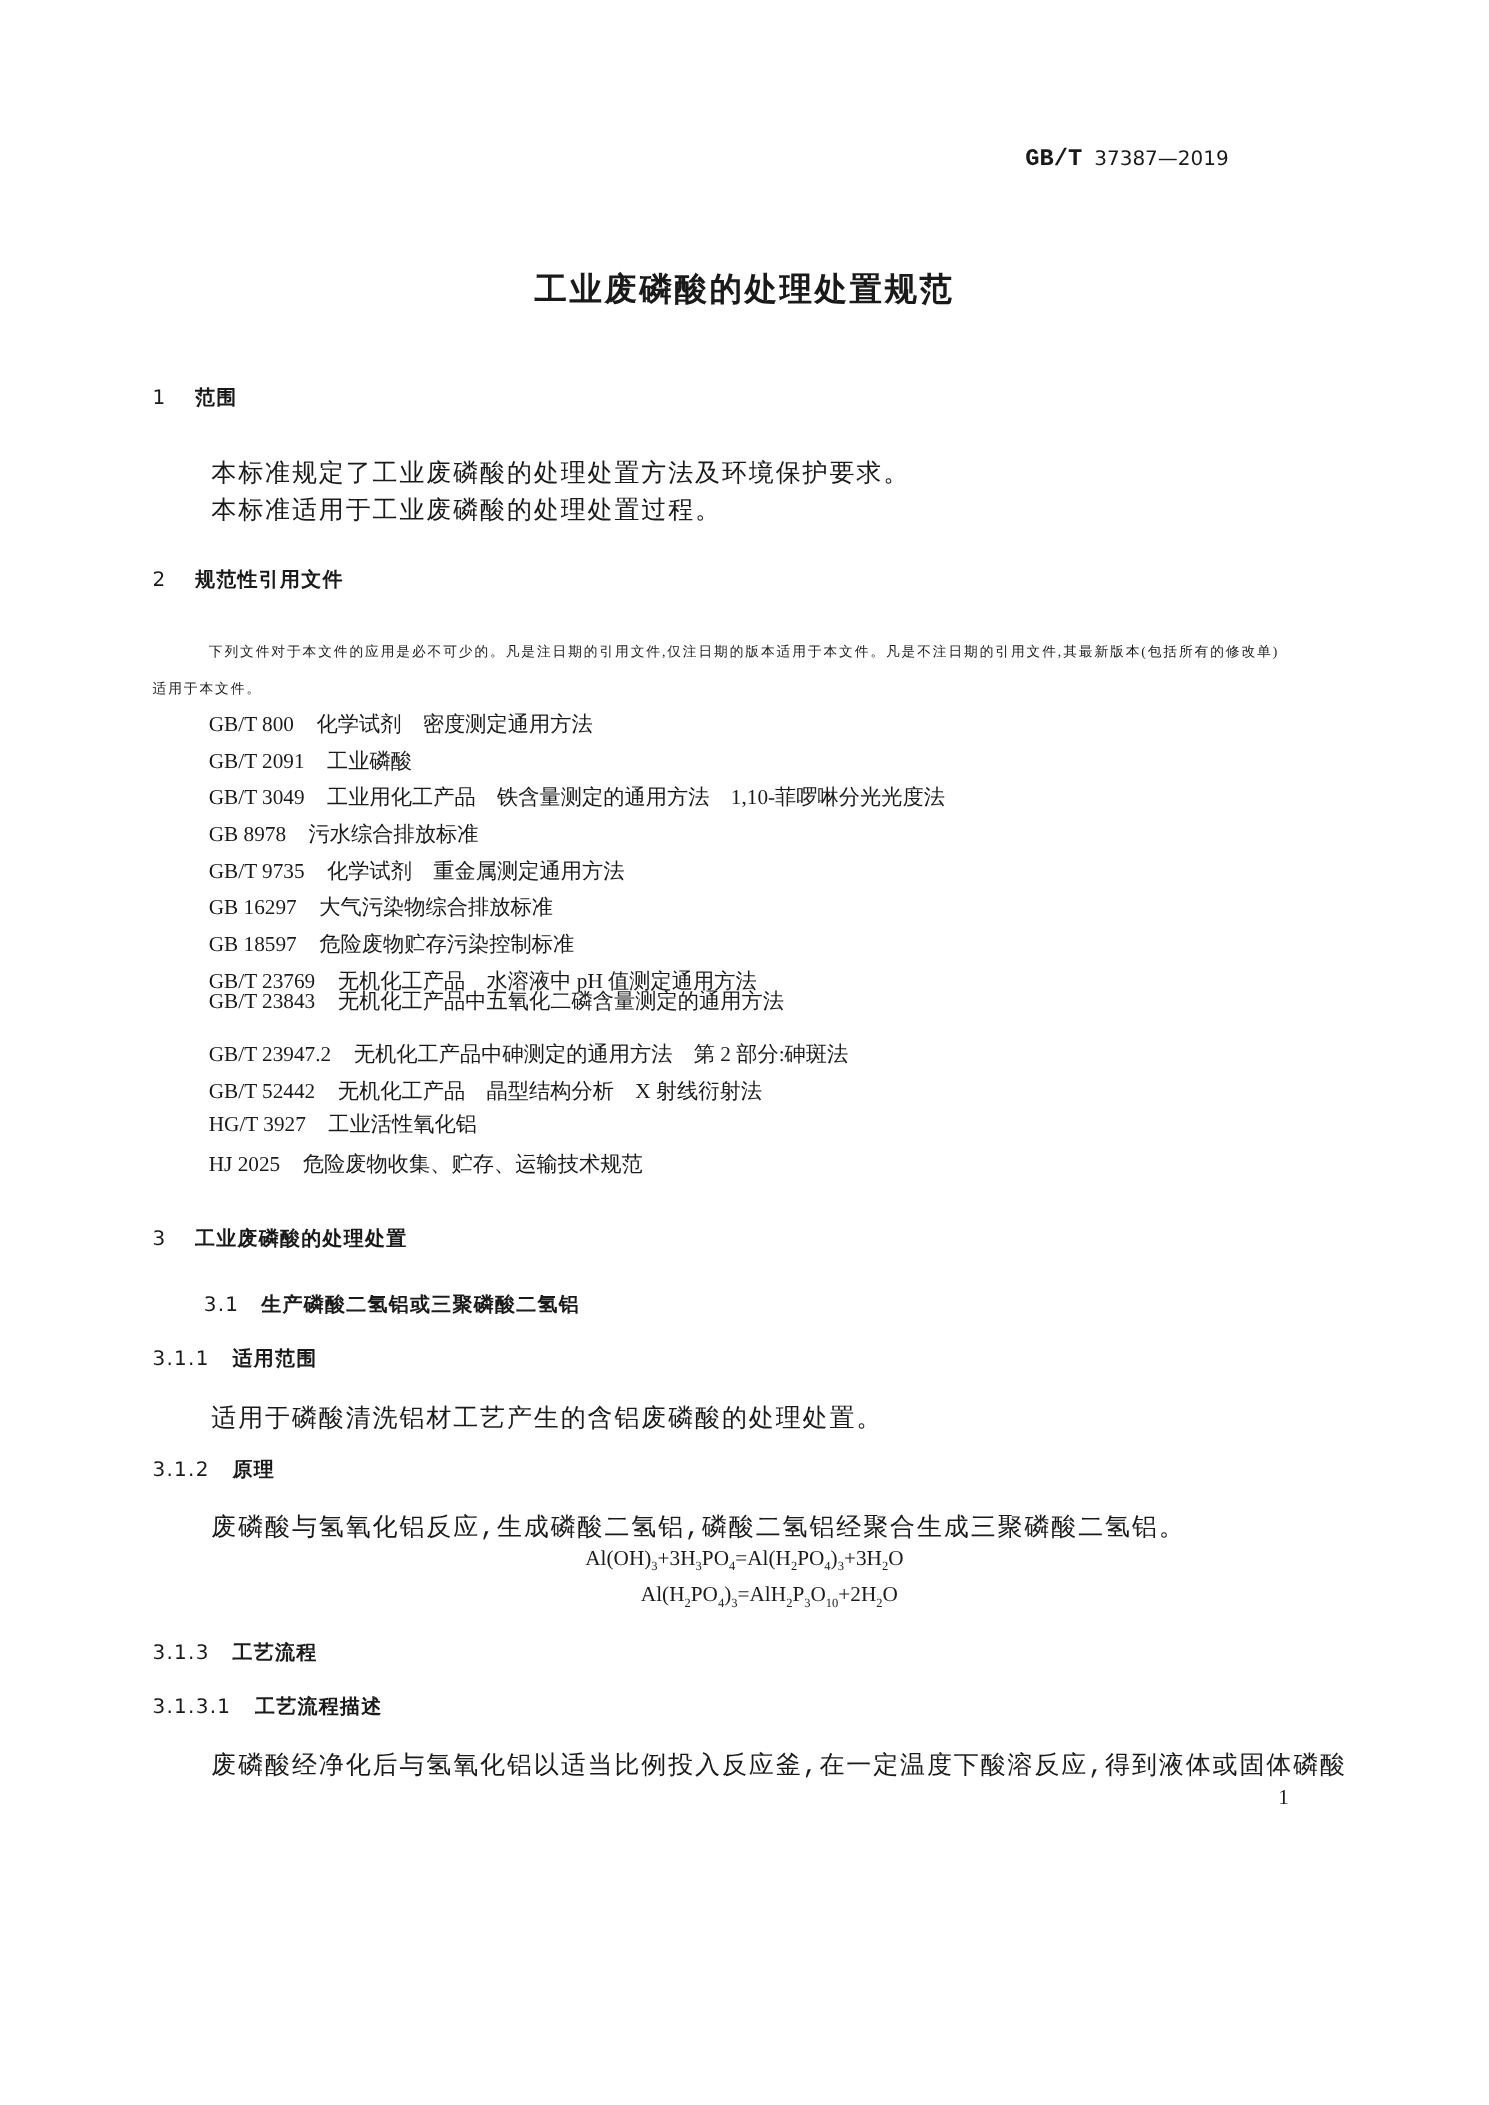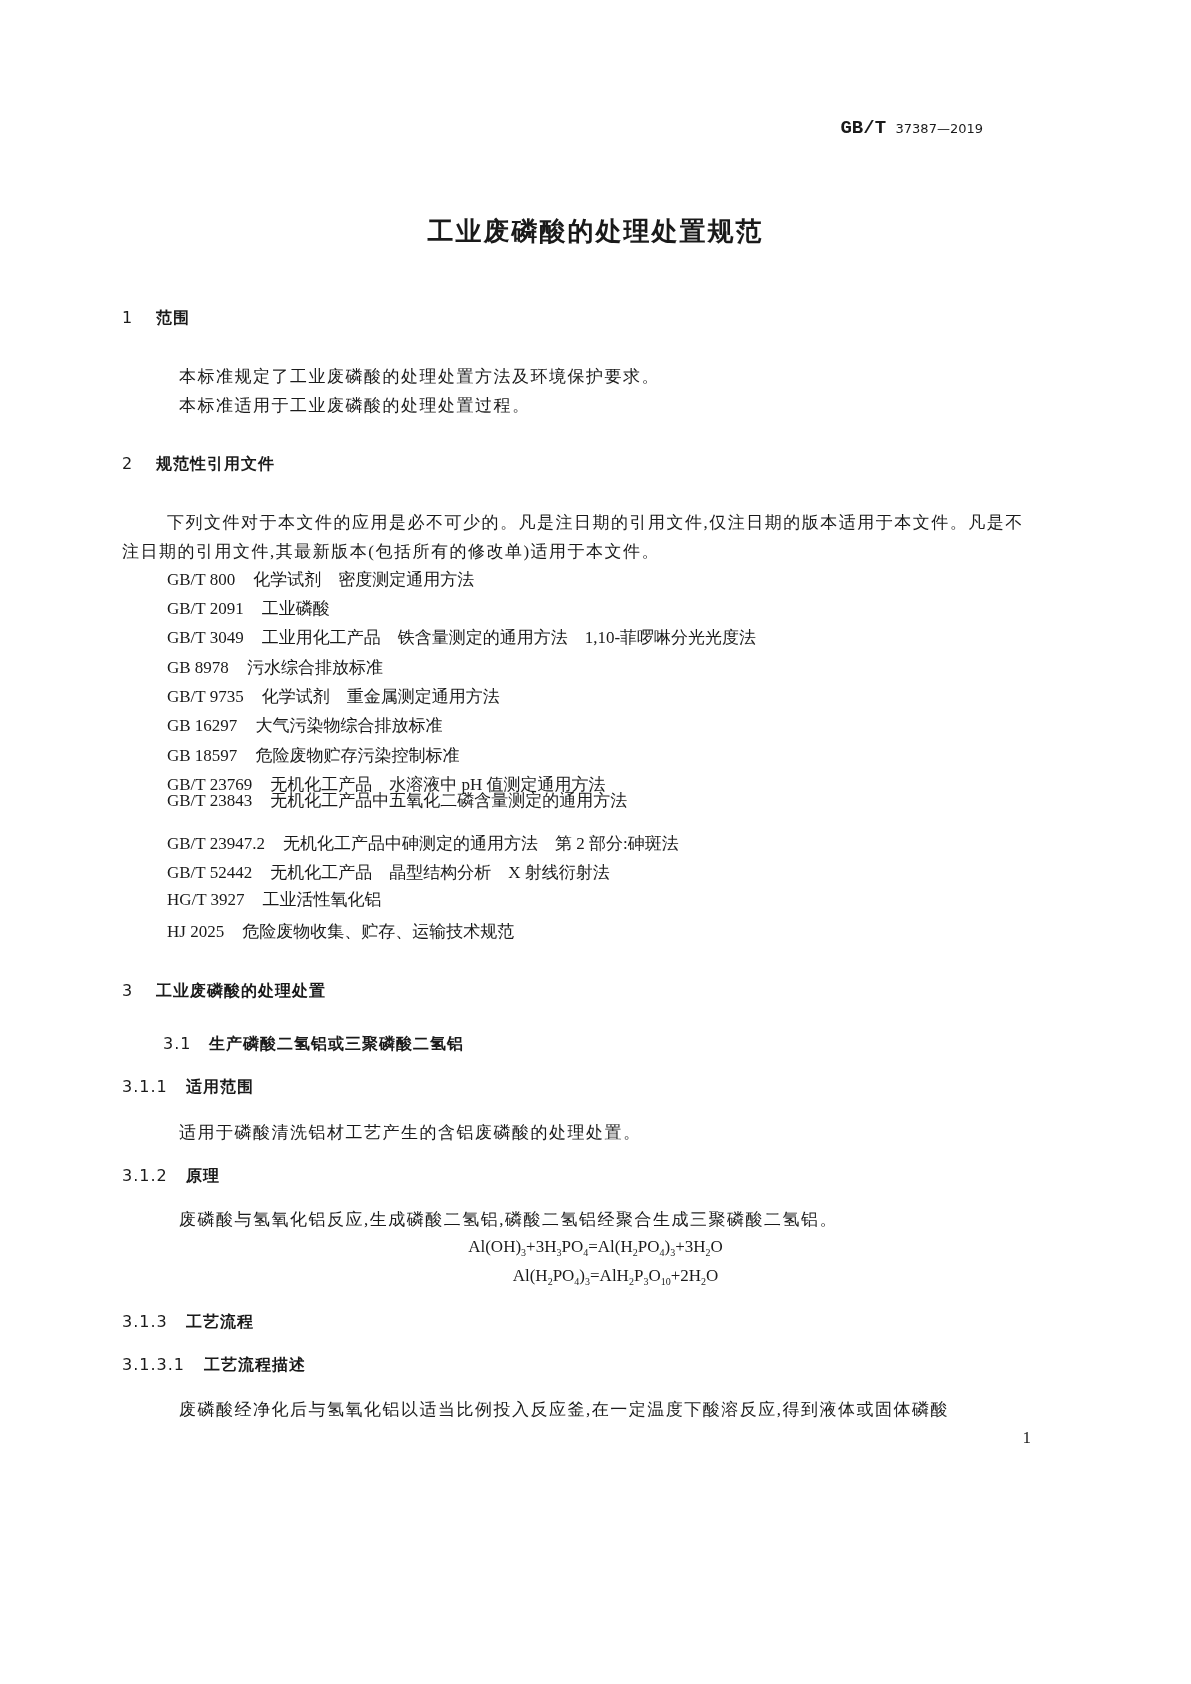--- a/index.html
+++ b/index.html
@@ -8,34 +8,34 @@
   .serif { font-family: "Liberation Serif", "DejaVu Serif", serif; }
   .sans { font-family: "DejaVu Sans", "Liberation Sans", sans-serif; }
   .std-code { right: 208px; top: 116px; font-size: 19px; }
   .std-code b { font-weight: bold; font-family: Liberation Mono, monospace; }
   .doc-title { left: 0; width: 1191px; text-align: center; top: 214px; font-size: 26px; font-weight: bold; letter-spacing: 2px; }
   .h1 { left: 122px; font-size: 16px; font-weight: bold; letter-spacing: 1px; }
   .h1 .num { display: inline-block; width: 34px; font-weight: normal; }
   .h2 .num { width: 46px; margin-left: 41px; }
   .h3 .num { width: 64px; }
   .h4 .num { width: 82px; }
-  .para { left: 179px; font-size: 17px; letter-spacing: 1.5px; }
-  .para-wrap { left: 122px; width: 912px; white-space: normal; font-size: 17px; letter-spacing: 1.5px; line-height: 29px; text-indent: 45px; }
+  .para { left: 169px; font-size: 20px; letter-spacing: 1.5px; font-family: Liberation Mono, monospace; }
+  .para-wrap { left: 122px; width: 912px; white-space: normal; font-size: 11px; letter-spacing: 1.5px; line-height: 29px; text-indent: 45px; }
   .ref { left: 167px; font-size: 17px; }
   .ref .code { display: inline-block; }
   .ref .gap { display: inline-block; width: 18px; }
   .eq { left: 0; width: 1191px; text-align: center; font-size: 17px; }
   .eq sub { font-size: 10px; }
   .page-num { right: 160px; top: 1428px; font-size: 17px; }
 </style>
 </head>
 <body>
 
 <div class="abs std-code serif">
-  <b>GB/T</b>&nbsp;&nbsp;<span class="sans" style="font-size:13px">37387—2019</span>
+  <b>GB/T</b>&nbsp;&nbsp;<span class="sans" style="font-size:16px">37387—2019</span>
 </div>
 
 <div class="abs doc-title sans">工业废磷酸的处理处置规范</div>
 
 <div class="abs h1 sans" style="top:308px">
   <span class="num">1</span><span>范围</span>
 </div>
 <div class="abs para serif" style="top:365px">本标准规定了工业废磷酸的处理处置方法及环境保护要求。</div>
 <div class="abs para serif" style="top:394px">本标准适用于工业废磷酸的处理处置过程。</div>
 

